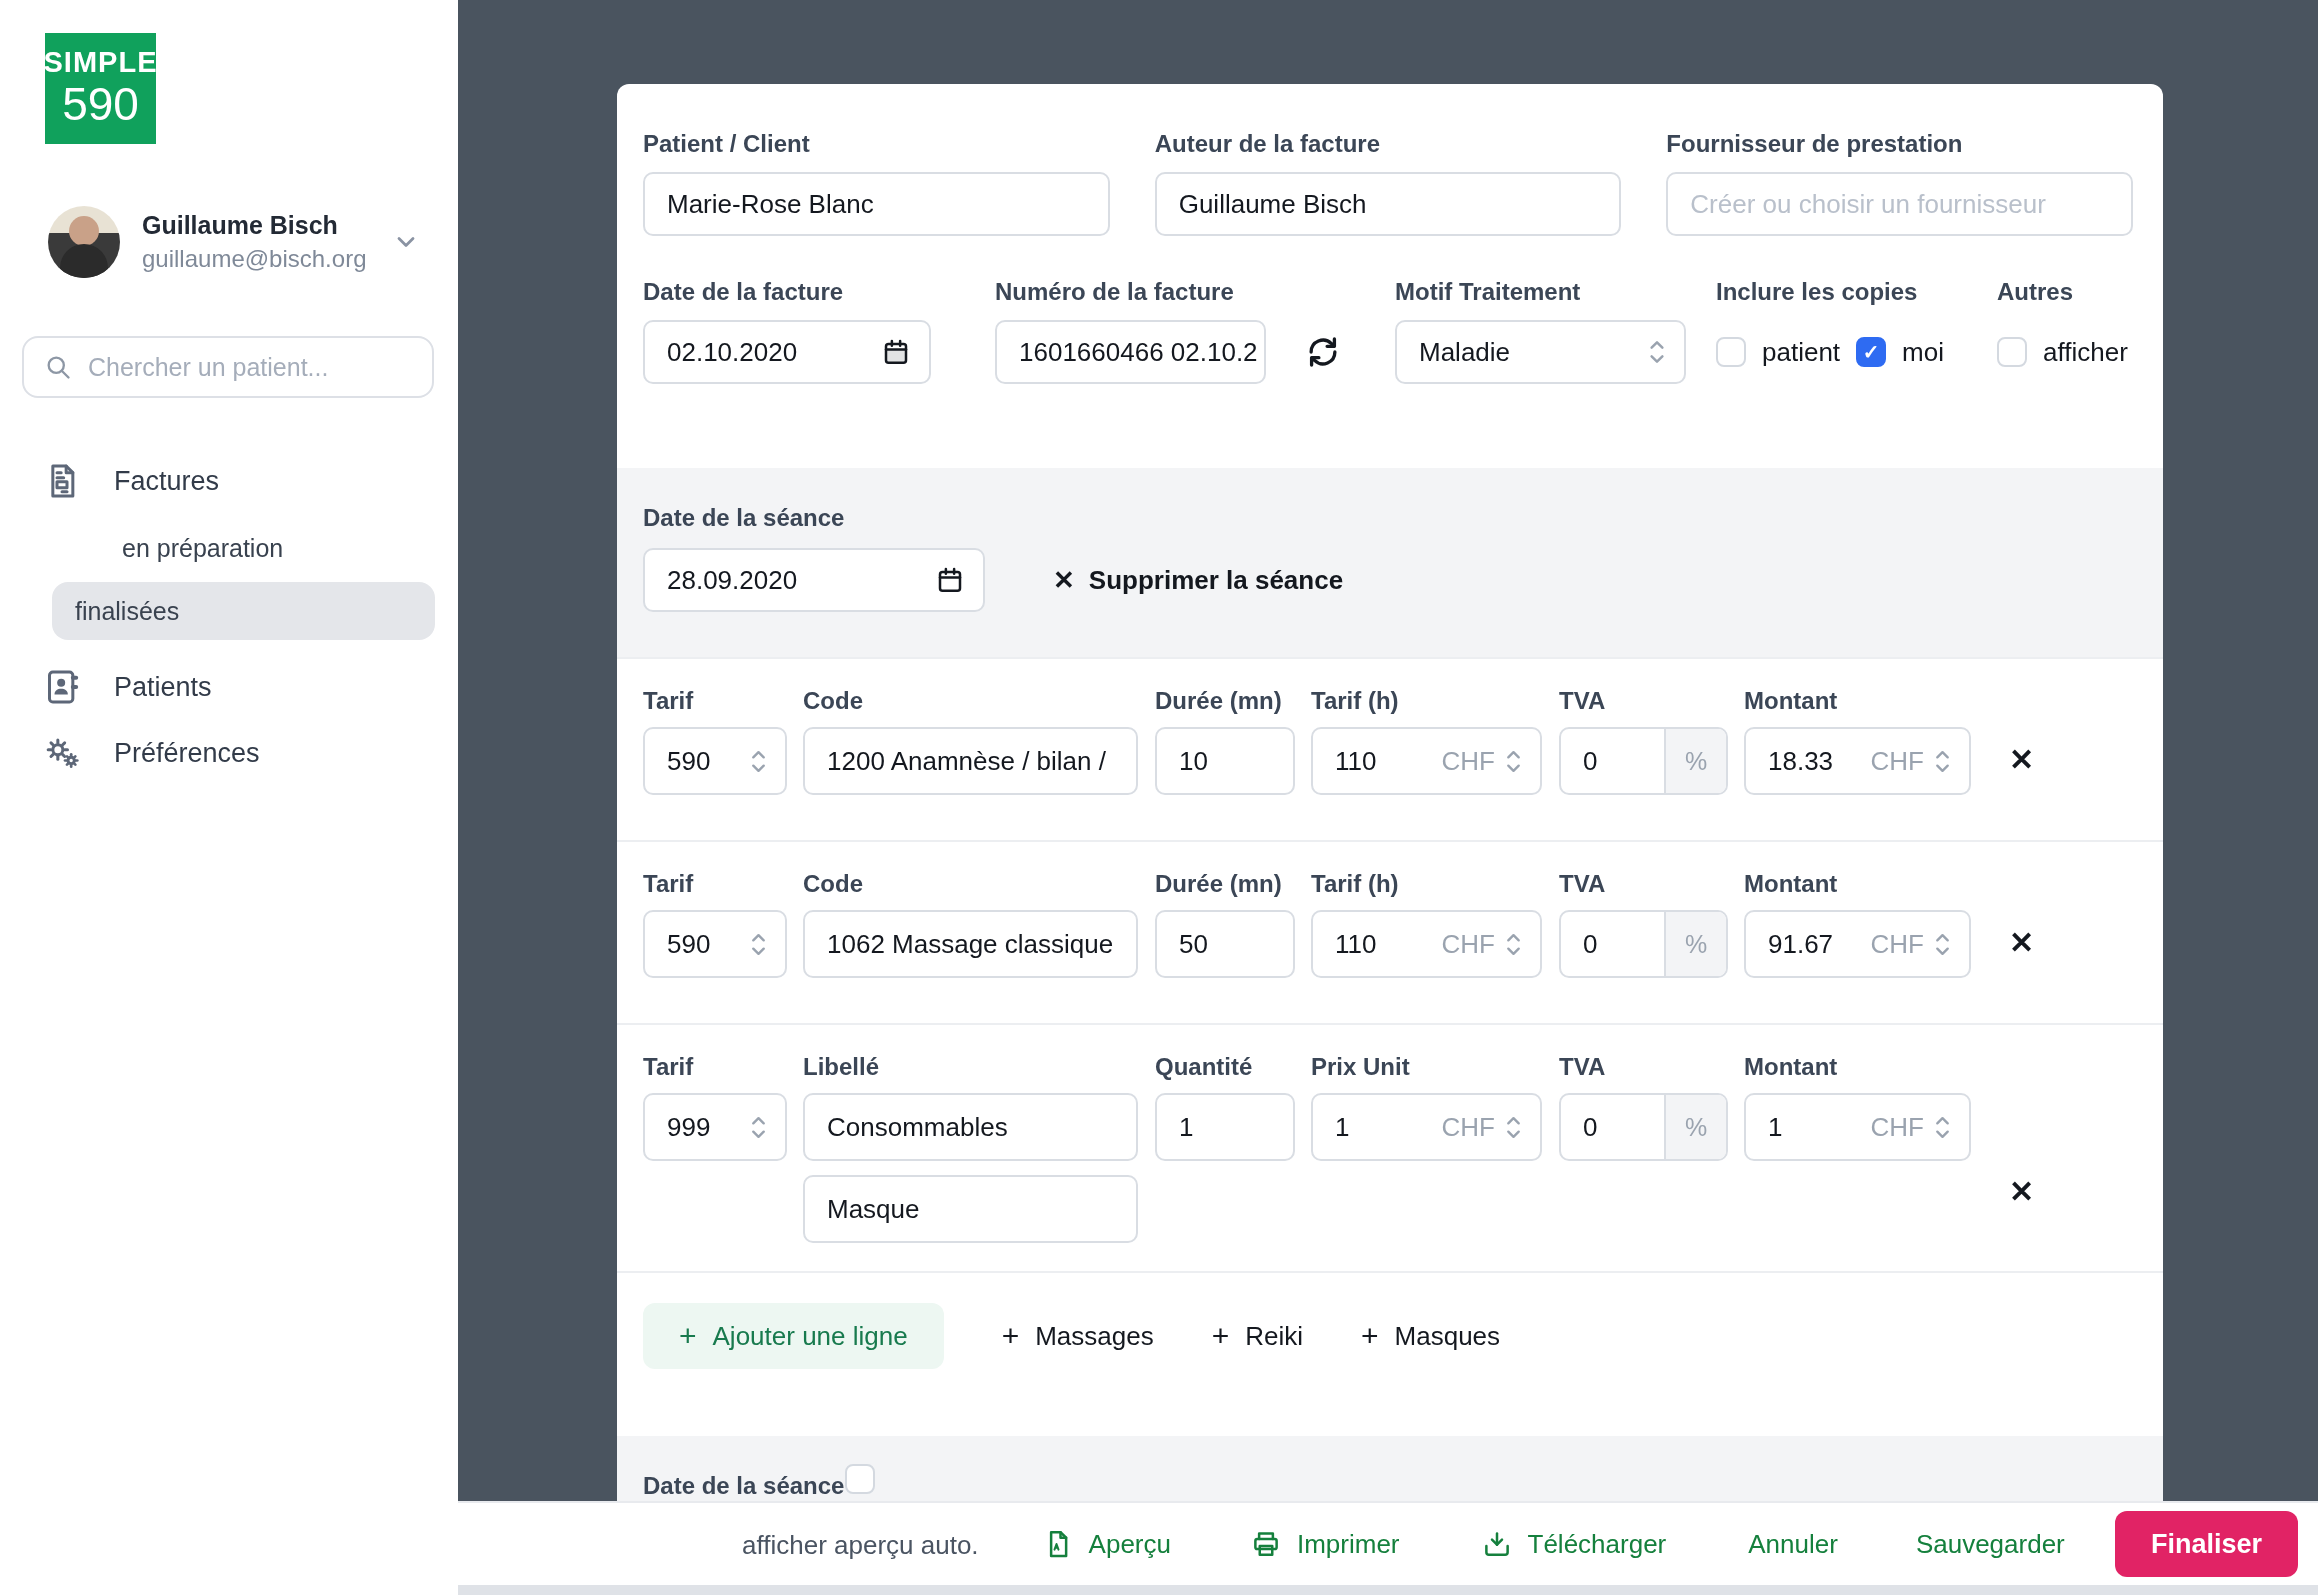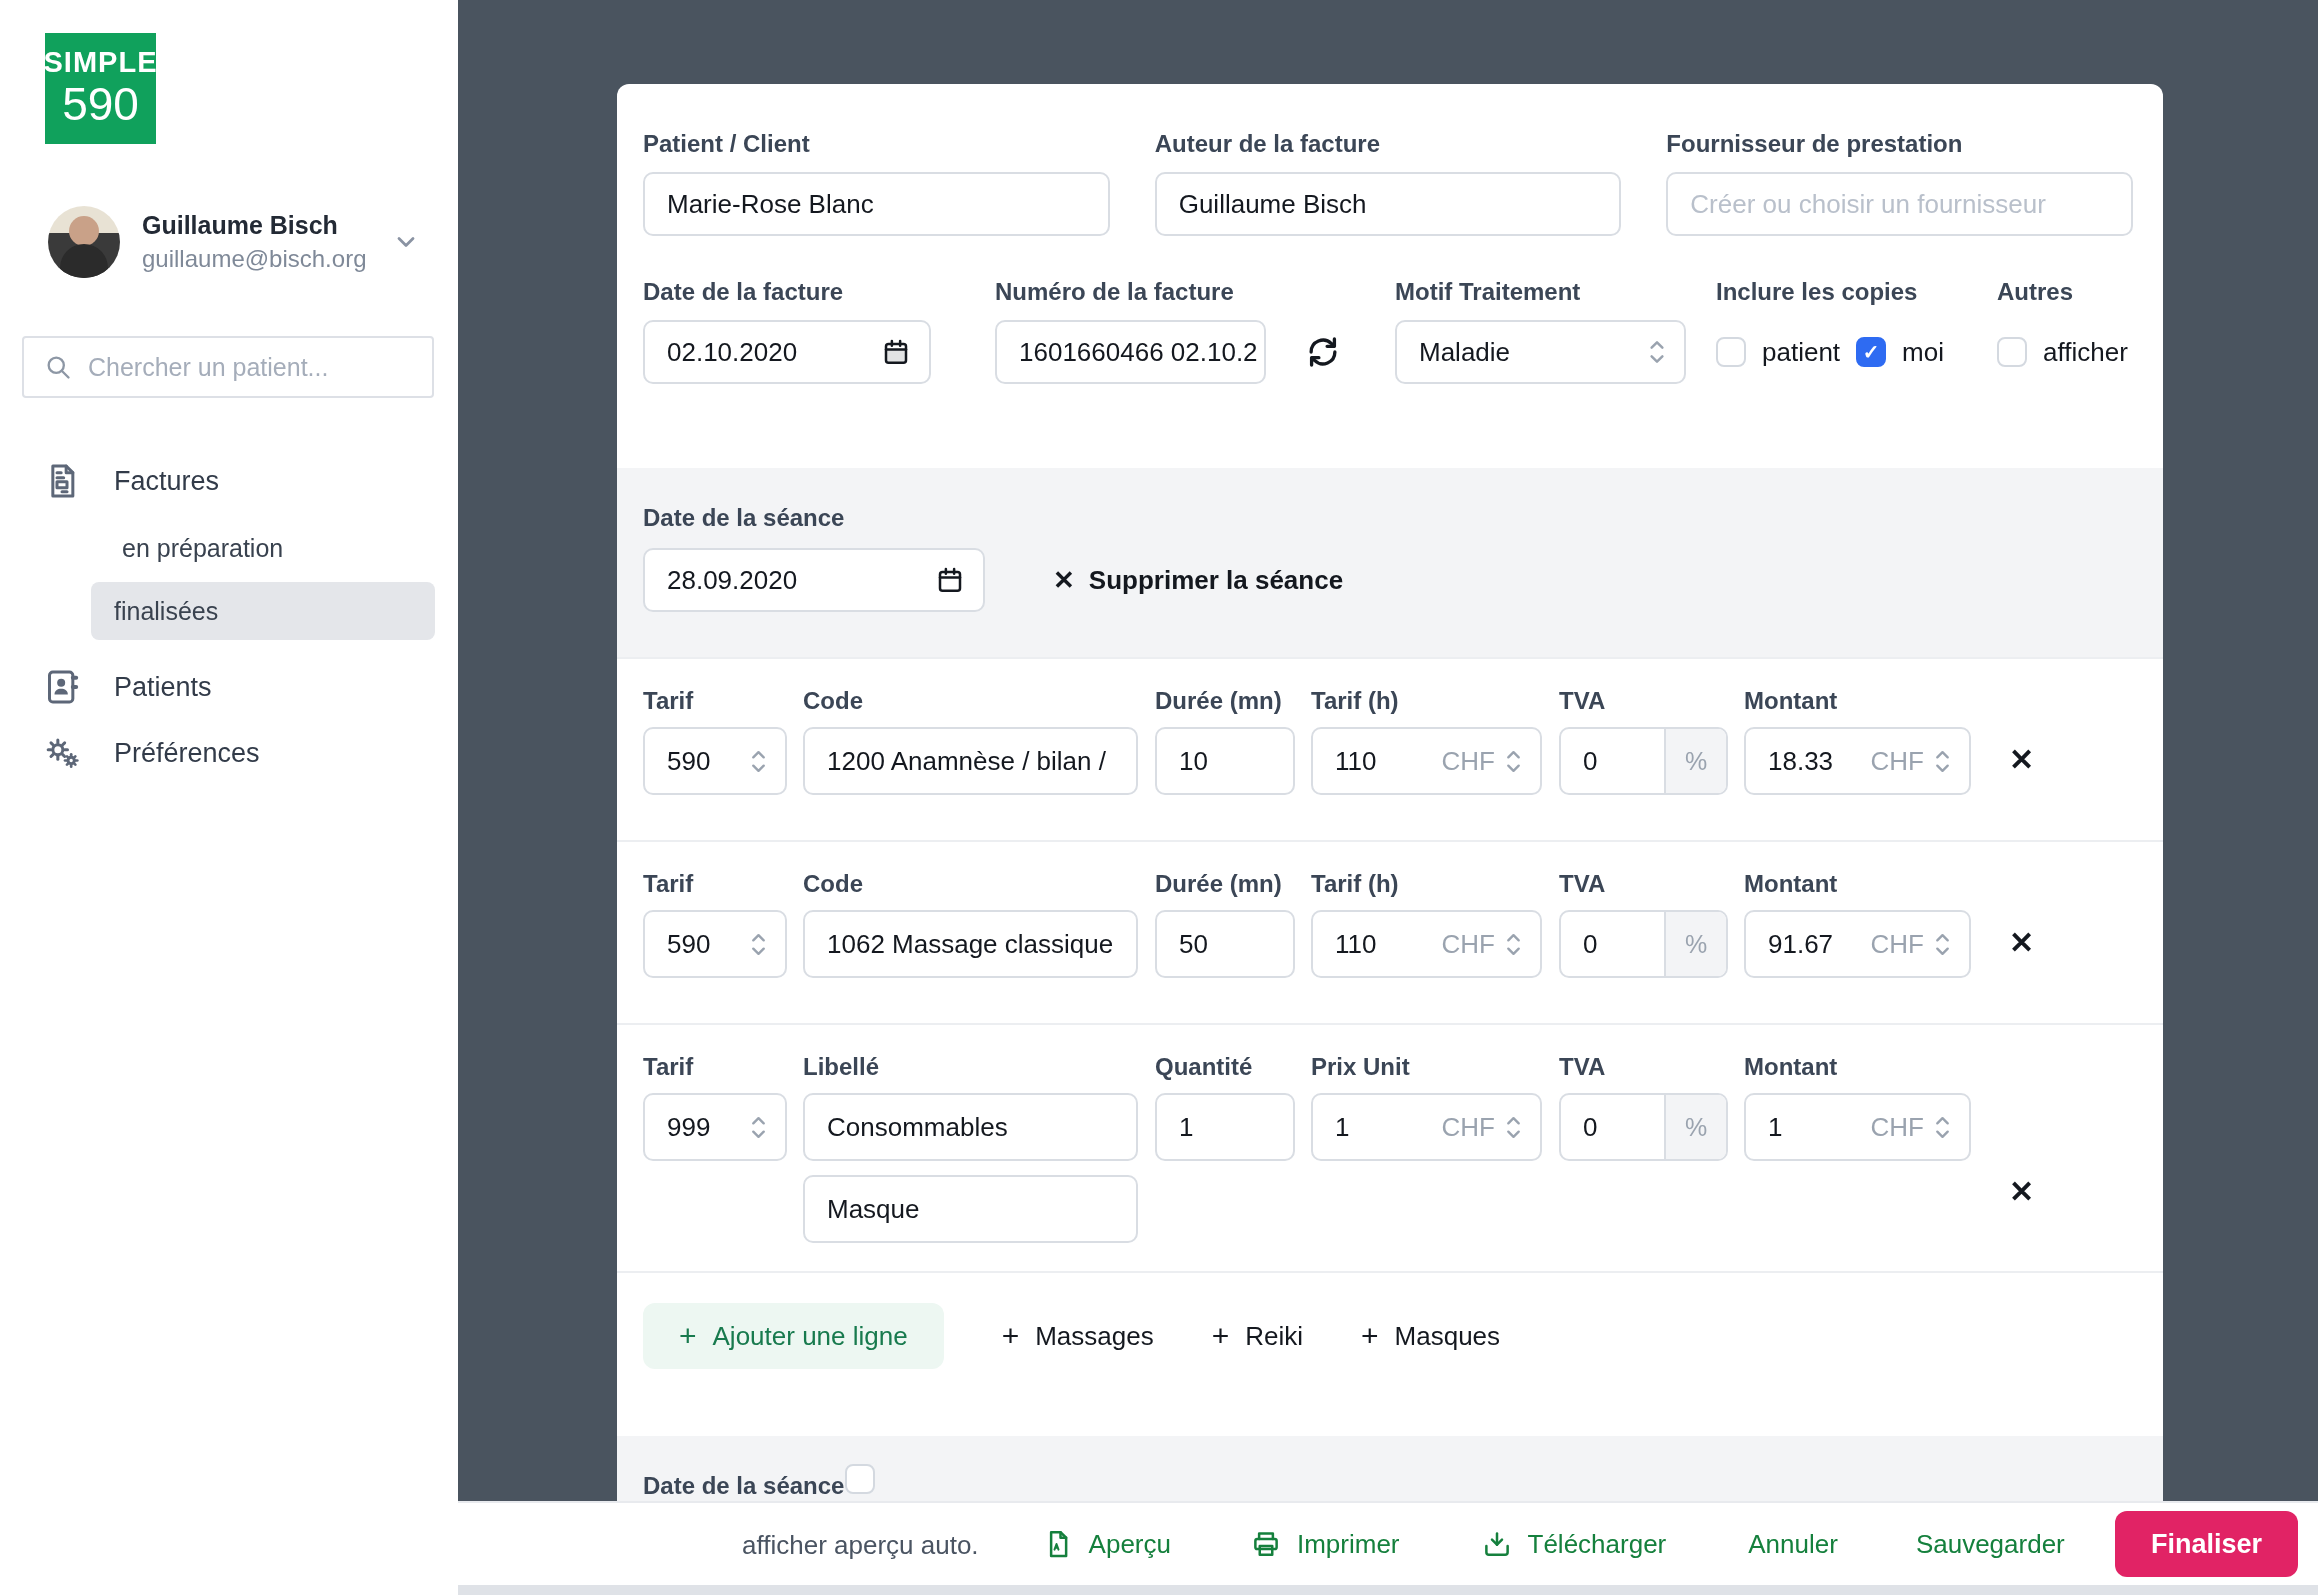--- a/index.html
+++ b/index.html
@@ -18,30 +18,30 @@
     background:linear-gradient(180deg,#e8e2d4 0 38%, #3a3a3a 38% 100%); position:relative; }
   .avatar::before { content:""; position:absolute; left:21px; top:10px; width:30px; height:30px;
     border-radius:50%; background:#c9a188; }
   .avatar::after { content:""; position:absolute; left:12px; top:38px; width:48px; height:34px;
     border-radius:24px 24px 0 0; background:#2b2b2b; }
   .user-meta { margin-left:22px; line-height:34px; }
   .user-name { font-size:25px; font-weight:700; color:#232a35; }
   .user-email { font-size:24px; color:#7f8998; }
   .user-chevron { margin-left:auto; margin-right:18px; color:#8a93a3; display:flex; }
   .search-box { margin:58px 24px 0 22px; height:62px; background:#fff; border:2px solid #dde0e6;
-    border-radius:4px; display:flex; align-items:center; padding-left:20px; gap:16px; }
+    border-radius:16px; display:flex; align-items:center; padding-left:20px; gap:16px; }
   .search-ph { font-size:25px; color:#a5adba; }
   .nav { margin-top:50px; }
   .nav-item { display:flex; align-items:center; padding-left:40px; gap:30px; height:66px;
     font-size:27px; color:#323b49; cursor:pointer; }
   .nav-item .ic { width:44px; height:44px; display:flex; align-items:center; justify-content:center; color:#5d6778; }
   .nav-sub { display:flex; align-items:center; padding-left:122px; height:56px;
     font-size:25px; color:#39424f; cursor:pointer; margin-top:6px; }
-  .nav-sub.active { margin-left:91px; margin-right:23px; padding-left:23px; height:58px;
-    background:#e4e6ea; border-radius:8px; }
+  .nav-sub.active { margin-left:52px; margin-right:23px; padding-left:23px; height:58px;
+    background:#e4e6ea; border-radius:16px; }
   .nav-gap { height:14px; }
 
   
   .main { position:absolute; left:458px; top:0; right:0; bottom:0; background:#4a545f; }
   .card { position:absolute; left:159px; top:84px; width:1546px; background:#fff;
     border-radius:12px 12px 0 0; z-index:1; min-height:1512px; }
 
   .f-label { font-size:24px; font-weight:600; color:#3b4656; margin-bottom:14px; white-space:nowrap; }
   .input { height:64px; border:2px solid #d9dde3; border-radius:10px; background:#fff;
     display:flex; align-items:center; padding:0 18px 0 22px; font-size:26px; color:#14181f; }

